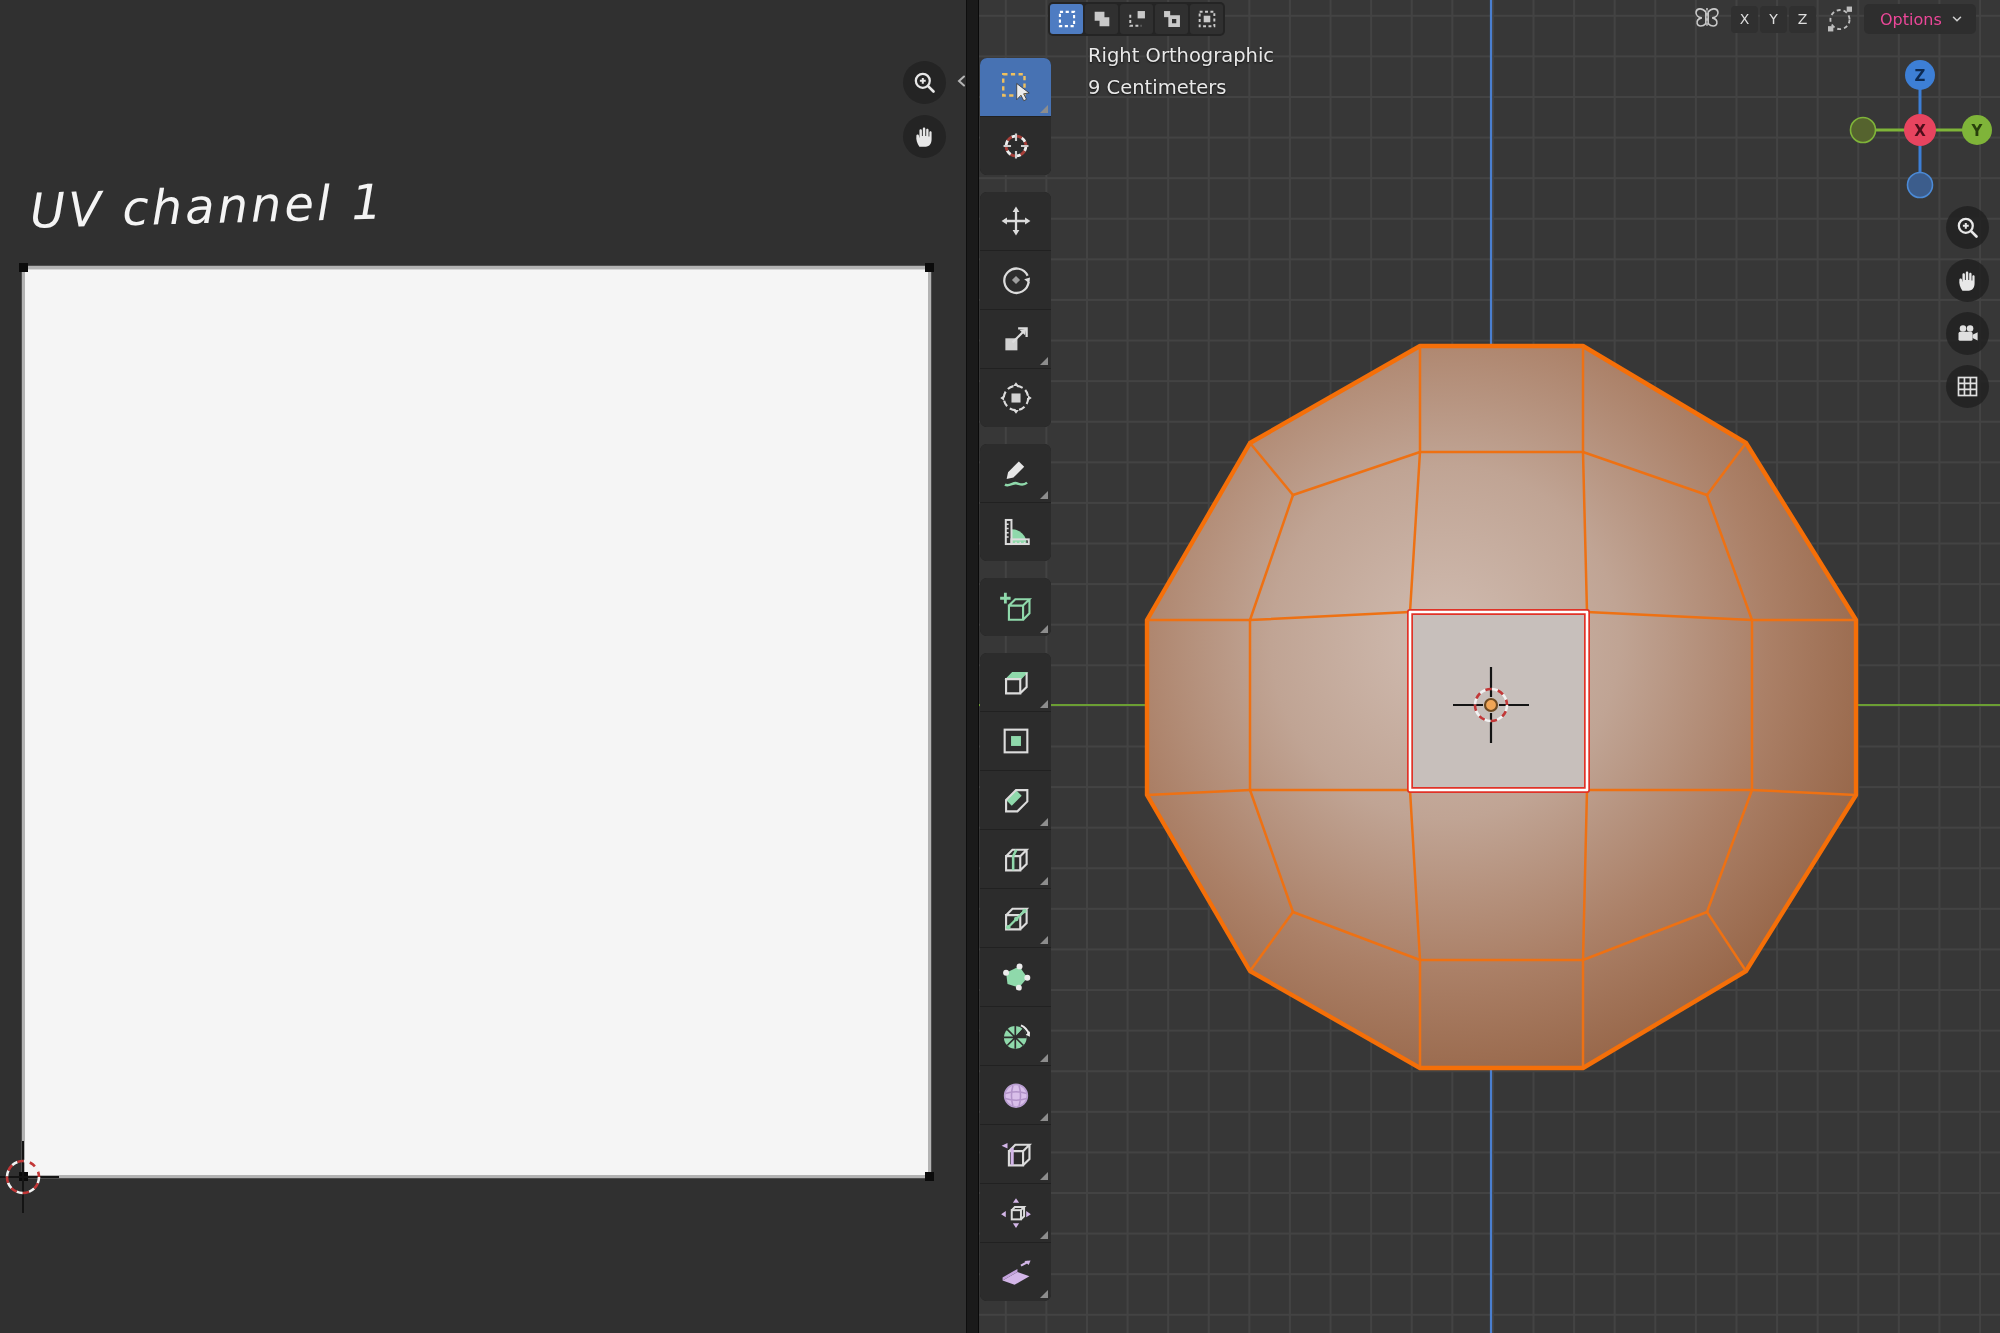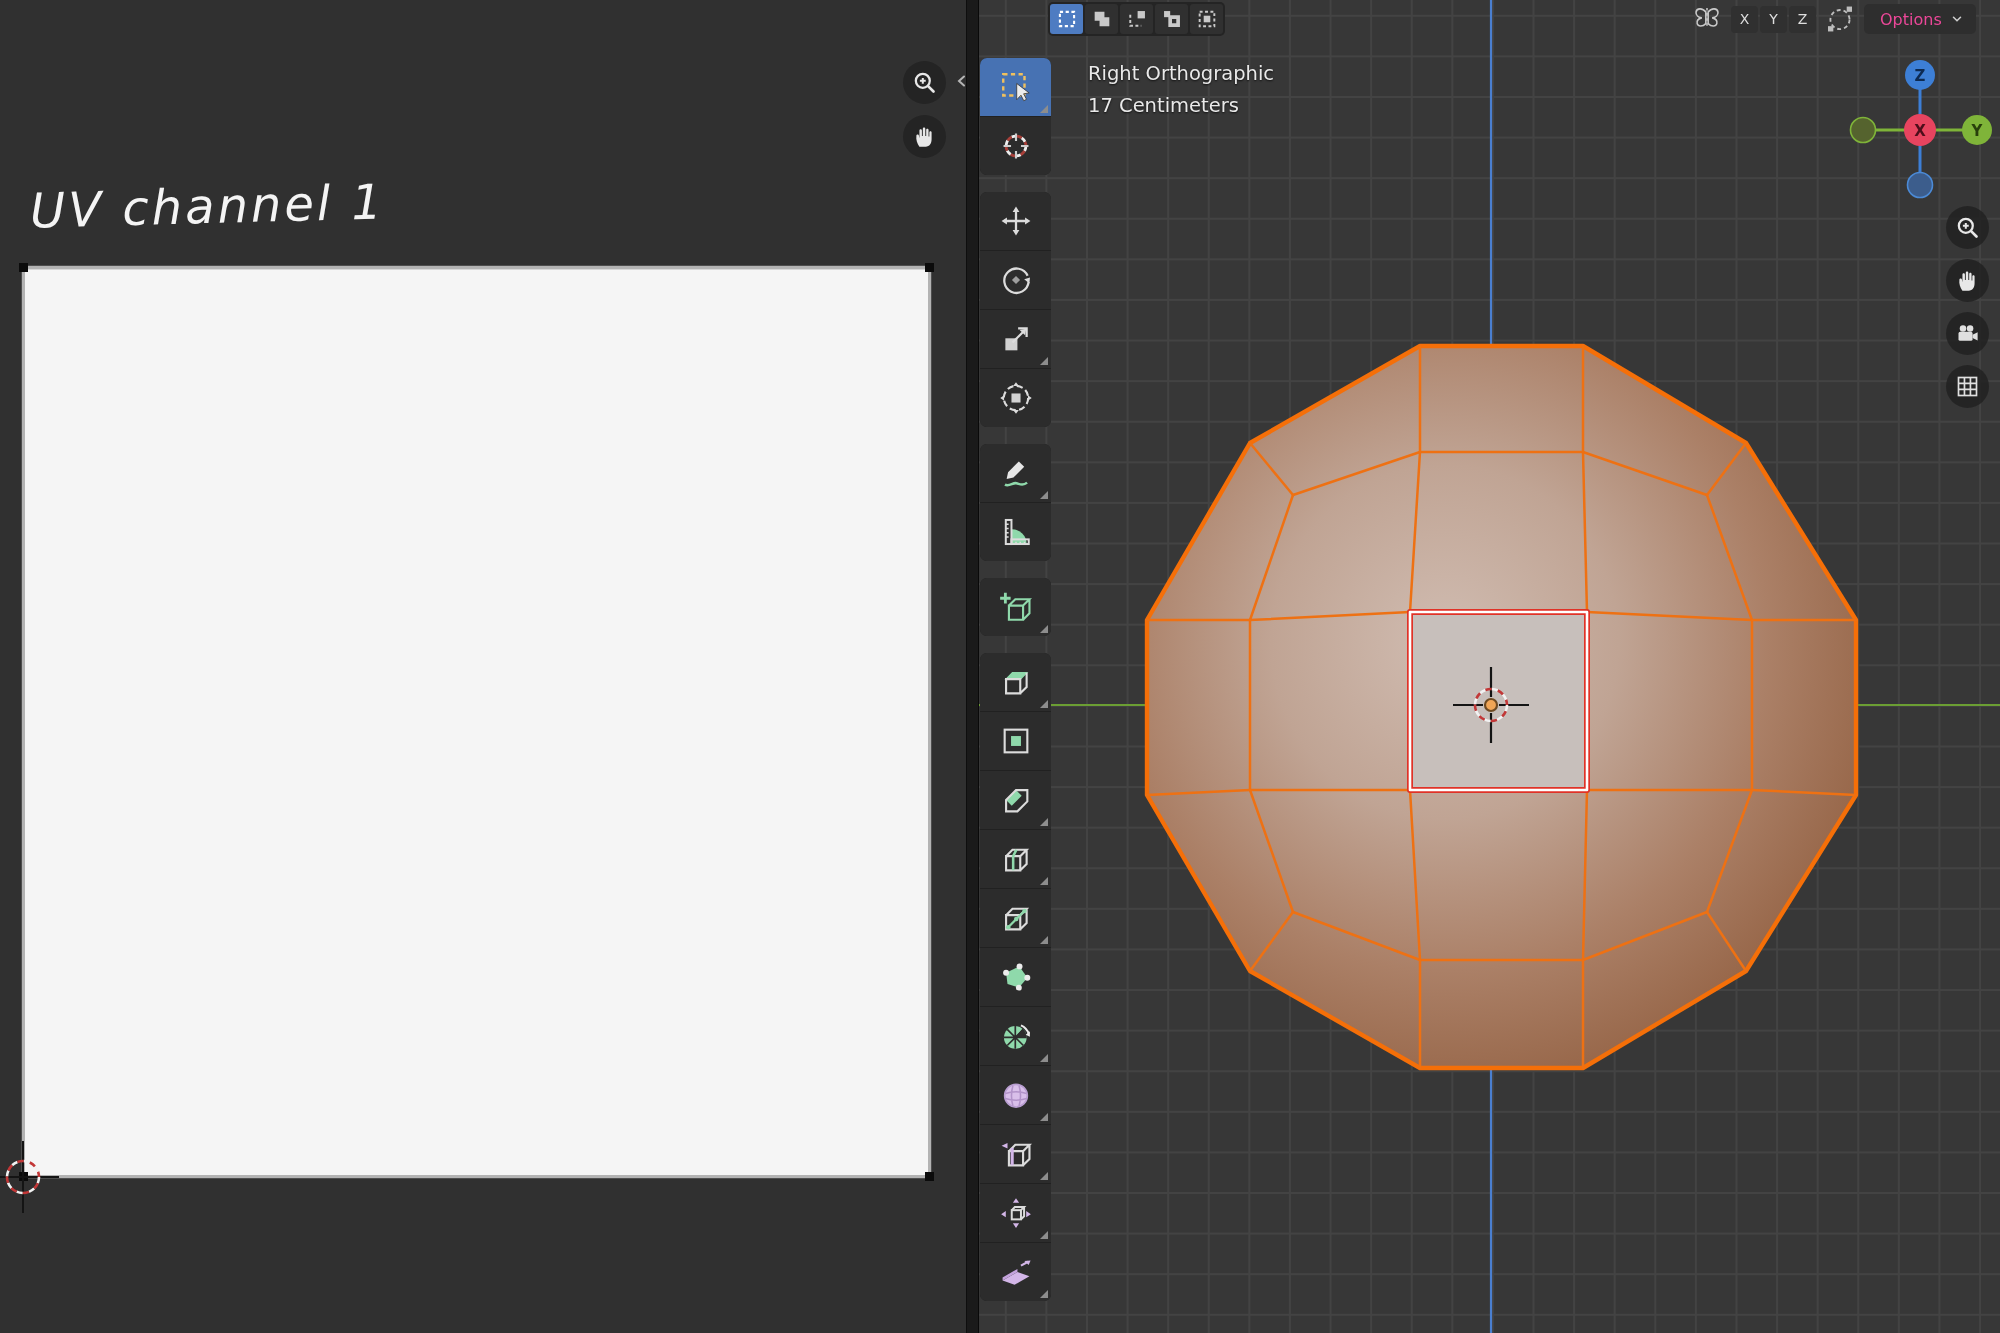--- a/index.html
+++ b/index.html
@@ -38,21 +38,21 @@
   .axis-y { stroke:#6b9e33; stroke-width:2.2; }
   .sil  { stroke:#f56f08; stroke-width:4.4; fill:url(#sphereGrad); stroke-linejoin:round; }
   .edge { stroke:#ee7113; stroke-width:2.5; fill:none; stroke-linejoin:round; stroke-linecap:round; }
   .aface-r { stroke:#e03227; stroke-width:6; fill:#c7bfbb; stroke-linejoin:round; }
   .aface-w { stroke:#ffffff; stroke-width:2.6; fill:none; stroke-linejoin:round; }
   .cur-line { stroke:#141414; stroke-width:2.2; }
   .dash-w { stroke:#f2f2f2; stroke-width:2.6; fill:none; }
   .dash-r { stroke:#c23737; stroke-width:2.6; fill:none; }
 
   
-  #view-info { left:1088px; top:58px; color:#e9e9e9; font-size:19.5px; line-height:32px;
+  #view-info { left:1088px; top:40px; color:#e9e9e9; font-size:19.5px; line-height:32px;
     text-shadow:0 1px 2px rgba(0,0,0,.75); white-space:nowrap; }
 
   
   #select-modes { left:1048px; top:2px; background:#242424; border-radius:5px;
     padding:2px; display:flex; gap:2px; }
   .sm-btn { width:33px; height:30px; border-radius:3px; background:#303030;
     display:flex; align-items:center; justify-content:center; }
   .sm-btn.active { background:#4e7cc2; }
   .sm-btn svg { width:22px; height:22px; }
 
@@ -322,21 +322,21 @@
     <g>
       <path class="cur-line" d="M1491 667 V697 M1491 713 V743 M1453 705 H1483 M1499 705 H1529"></path>
   <circle class="dash-w" cx="1491" cy="705" r="16" stroke-dasharray="6.3 6.3"></circle>
   <circle class="dash-r" cx="1491" cy="705" r="16" stroke-dasharray="6.3 6.3" stroke-dashoffset="6.3"></circle>
   <circle cx="1491" cy="705" r="6" fill="#f0a556" stroke="#6e4a22" stroke-width="2.2"></circle>
     </g>
   </svg>
 
 <div id="view-info" class="abs">
   <div>Right Orthographic</div>
-  <div>17 Centimeters</div>
+  <div>9 Centimeters</div>
 </div>
 
 <div id="select-modes" class="abs">
     <span class="sm-btn active">
      <svg>
         <use href="#i-sm-set"></use>
       </svg>
     </span>
     <span class="sm-btn">
      <svg>

